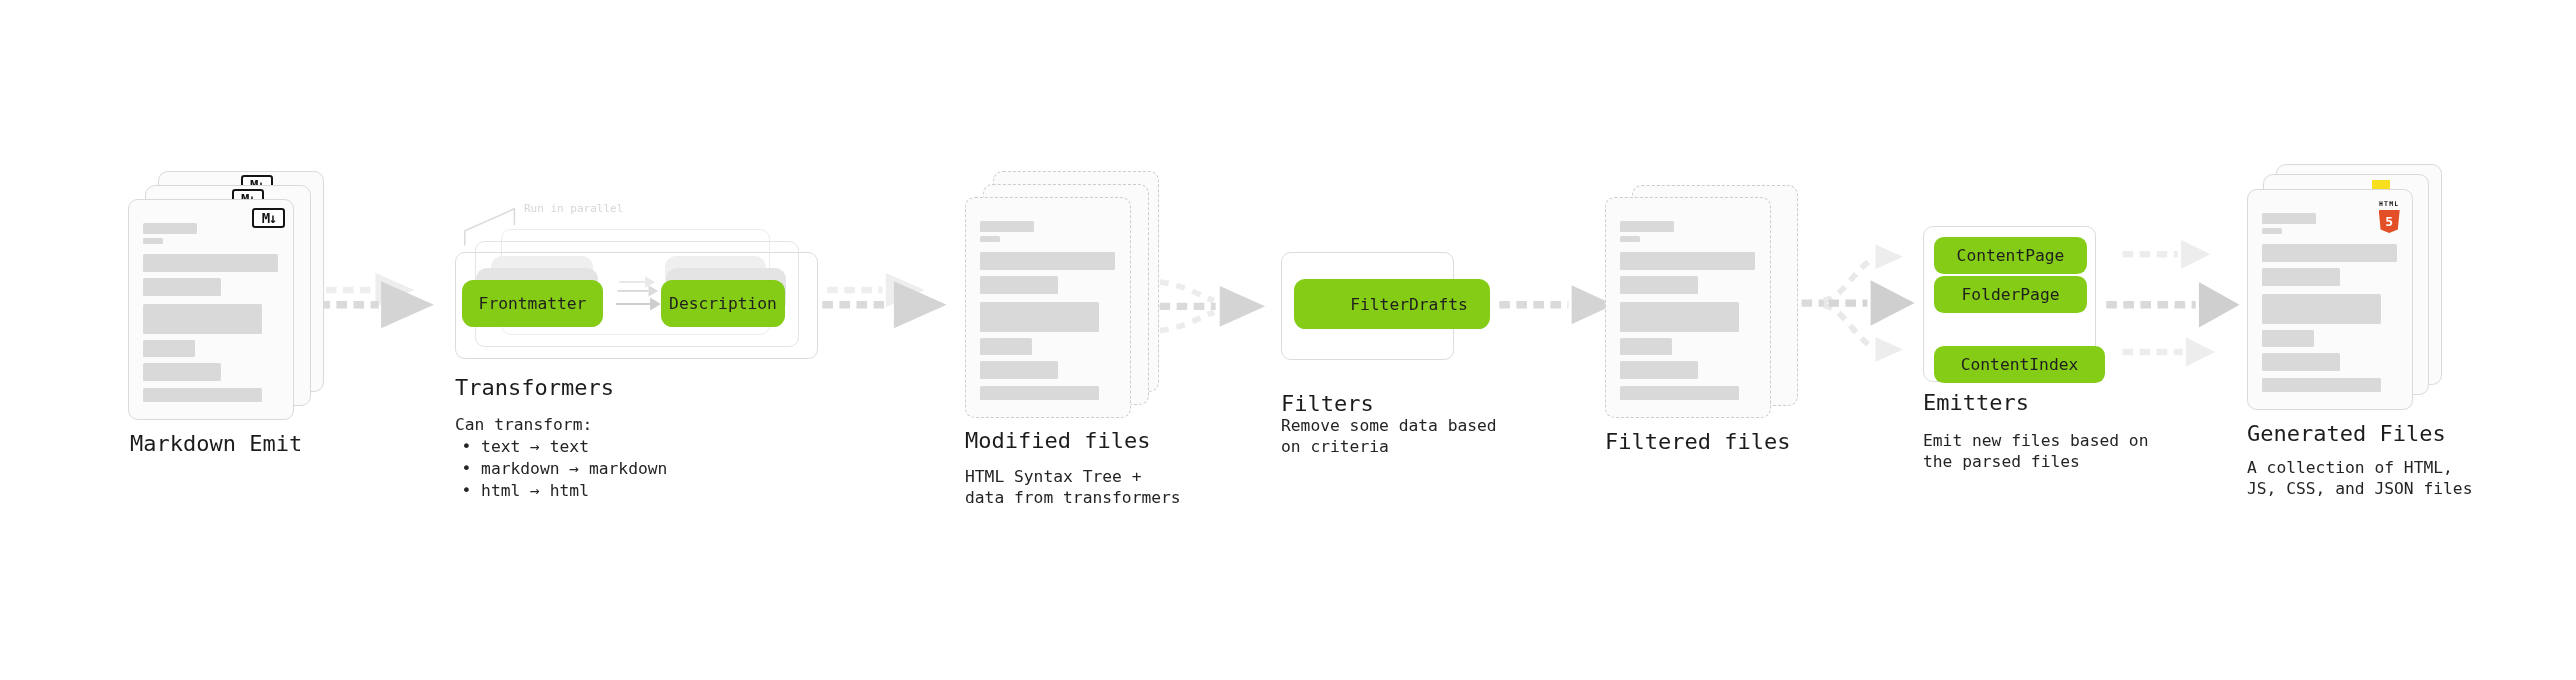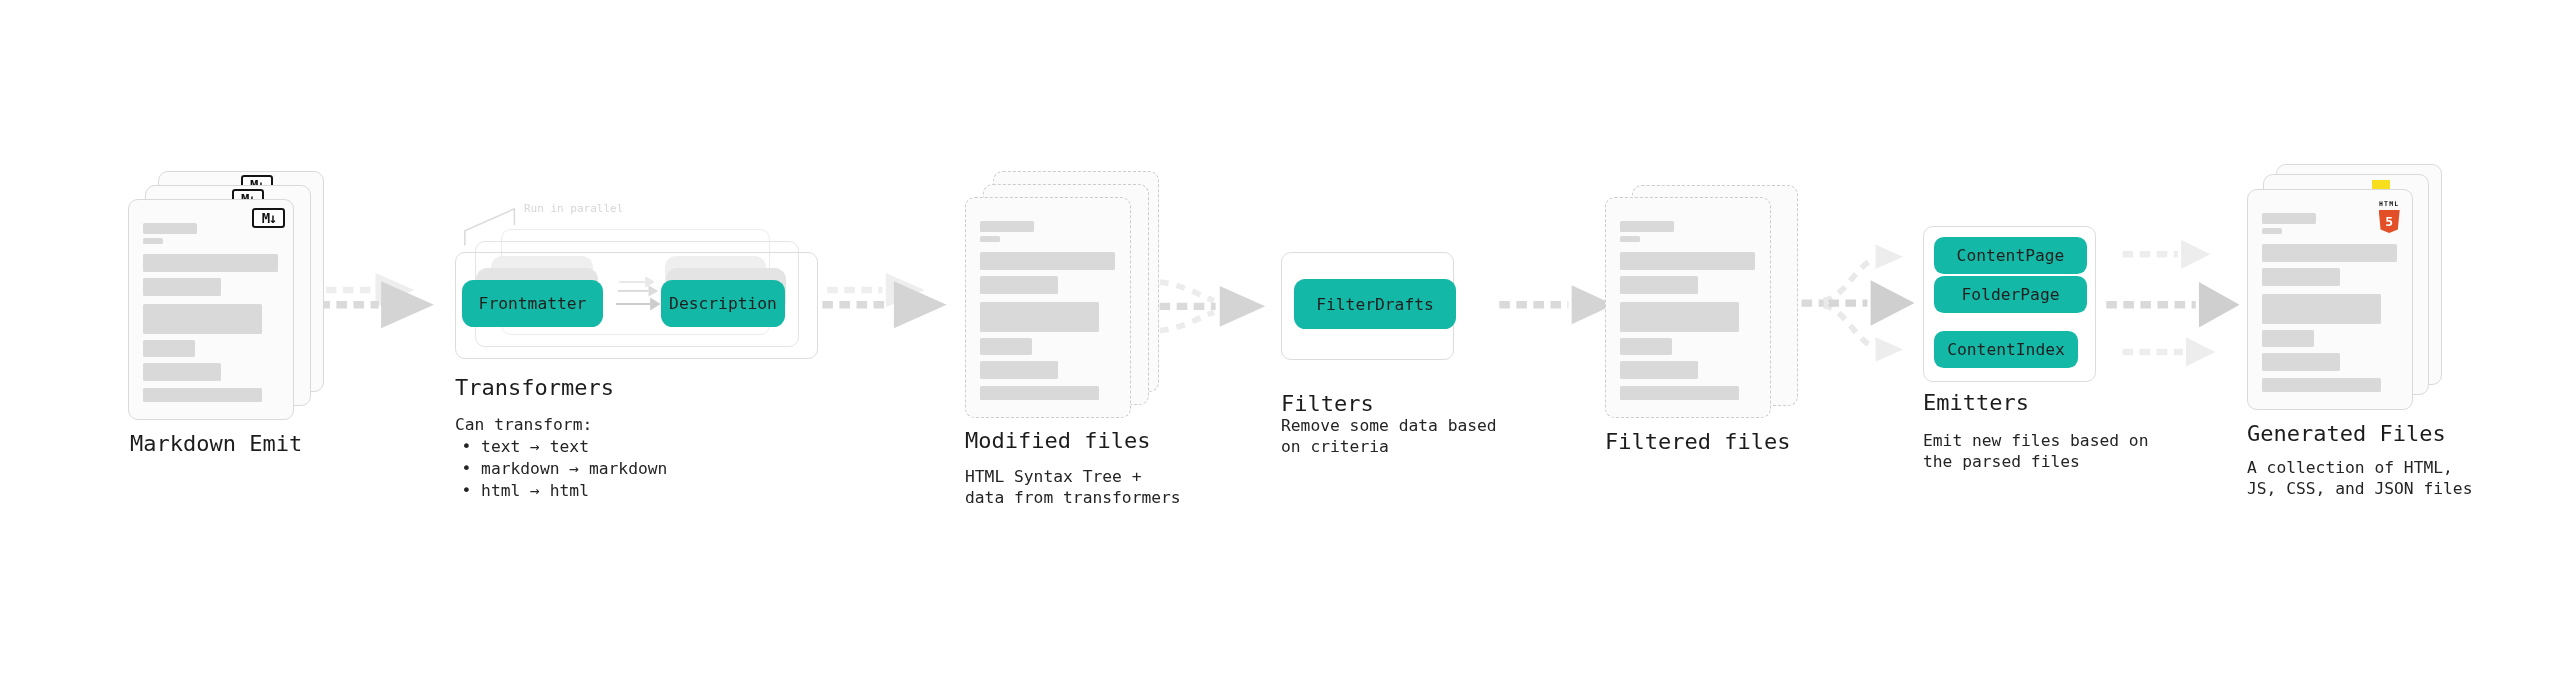--- a/index.html
+++ b/index.html
@@ -36,21 +36,21 @@
     display:flex;align-items:center;justify-content:center;color:#fff;font-weight:bold;font-size:13px;}
   .js-badge{position:absolute;width:18px;height:11.4px;background:#f7df1e;}
   .css-badge{position:absolute;width:16.3px;text-align:center;}
   .css-badge .lbl{font-size:5.7px;font-weight:bold;line-height:6.5px;color:#141414;letter-spacing:0.4px;}
   .css-badge .bar{width:14.6px;height:2.4px;margin:0.8px auto 0;background:#2965f1;}
 
   
   .holder{position:absolute;border:1.6px solid #dcdcdc;border-radius:9.8px;background:transparent;box-sizing:border-box;}
   .holder.echo1{border-color:#e4e4e4;}
   .holder.echo2{border-color:#ececec;}
-  .pbox{position:absolute;background:#14b8a6;border-radius:11.4px;display:flex;align-items:center;
+  .pbox{position:absolute;background:#84cc16;border-radius:11.4px;display:flex;align-items:center;
     justify-content:center;font-size:16.3px;color:#1f1f1f;white-space:nowrap;z-index:4;}
   .pbox.echo1{background:#e4e4e4;z-index:3;}
   .pbox.echo2{background:#efefef;z-index:2;}
 
   
   .title{position:absolute;font-size:22px;line-height:23px;white-space:nowrap;color:#1c1c1c;z-index:5;}
   .desc{position:absolute;font-size:16.3px;line-height:21px;white-space:nowrap;color:#242424;z-index:5;}
   .desc .item{padding-left:6.5px;}
   .note{position:absolute;font-size:11px;color:#d6d6d6;white-space:nowrap;z-index:5;}
 </style>
@@ -174,21 +174,21 @@
     </div>
     <div class="title" style="left:965px;top:429px;">Modified files</div>
     <div class="desc" style="left:965px;top:466px;">
       <div>HTML Syntax Tree +</div>
       <div>data from transformers</div>
     </div>
   </div>
 
   <div class="stage">
     <div class="holder" style="left:1281px;top:252px;width:173px;height:108px;"></div>
-    <div class="pbox" style="left:1294px;top:279px;width:162px;height:50px;">FilterDrafts</div>
+    <div class="pbox" style="left:1294px;top:279px;width:162px;height:50px;padding-left:34px;">FilterDrafts</div>
     <div class="title" style="left:1281px;top:392px;">Filters</div>
     <div class="desc" style="left:1281px;top:415px;">
       <div>Remove some data based</div>
       <div>on criteria</div>
     </div>
   </div>
 
   <div class="stage">
     <div class="doc dashed back" style="left:1632px;top:185px;"></div>
     <div class="doc dashed" style="left:1605px;top:197px;">
@@ -201,21 +201,21 @@
       <i class="b b7"></i>
       <i class="b b8"></i>
     </div>
     <div class="title" style="left:1605px;top:430px;">Filtered files</div>
   </div>
 
   <div class="stage">
     <div class="holder" style="left:1923px;top:226px;width:173px;height:156px;"></div>
     <div class="pbox" style="left:1934px;top:237px;width:153px;height:37px;border-radius:9.8px;">ContentPage</div>
     <div class="pbox" style="left:1934px;top:276px;width:153px;height:37px;border-radius:9.8px;">FolderPage</div>
-    <div class="pbox" style="left:1934px;top:331px;width:144px;height:37px;border-radius:9.8px;">ContentIndex</div>
+    <div class="pbox" style="left:1934px;top:346px;width:171px;height:37px;border-radius:9.8px;">ContentIndex</div>
     <div class="title" style="left:1923px;top:391px;">Emitters</div>
     <div class="desc" style="left:1923px;top:430px;">
       <div>Emit new files based on</div>
       <div>the parsed files</div>
     </div>
   </div>
 
   <div class="stage">
     <div class="doc backer" style="left:2276px;top:164px;">
       <span class="css-badge" style="top:1.6px;right:59px;">

